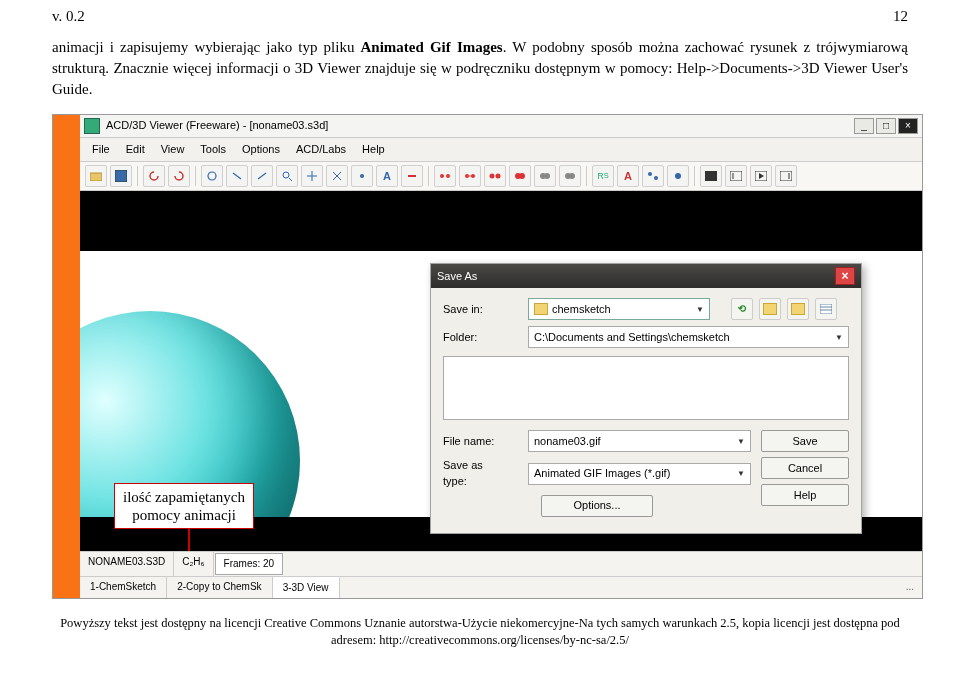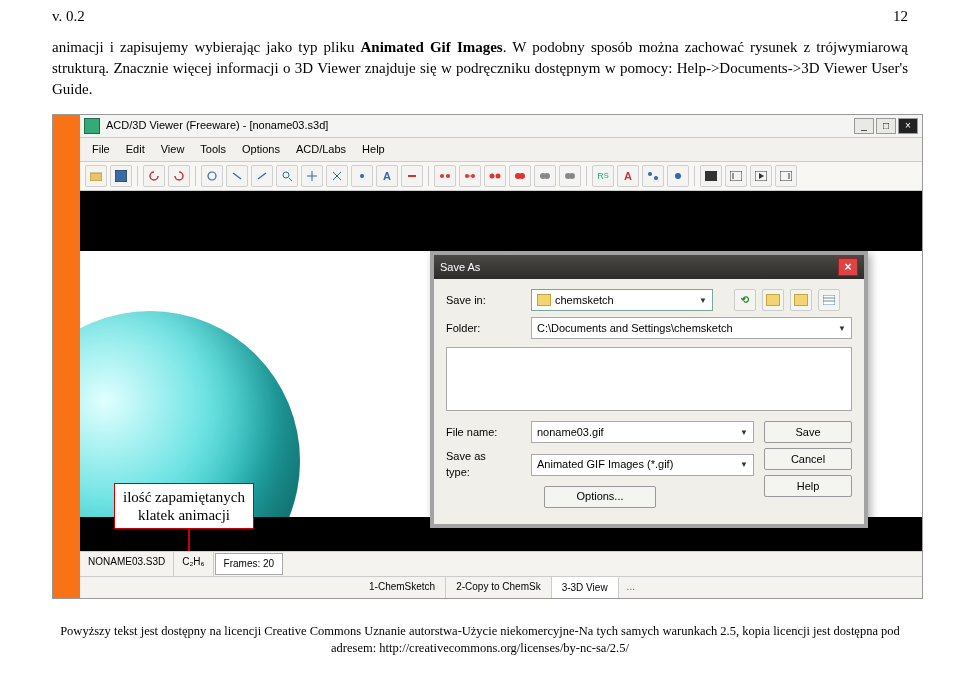--- a/index.html
+++ b/index.html
@@ -102,24 +102,24 @@
     height: 300px;
     border-radius: 50%;
     background: radial-gradient(circle at 35% 30%, #e0ffff 0%, #6fe3e3 35%, #27c2c2 60%, #0a8f8f 100%);
     box-shadow: inset -30px -40px 60px rgba(0,0,0,0.35);
   }
 
   
   .modal {
     position: absolute;
     left: 350px;
-    top: 60px;
+    top: 72px;
     width: 430px;
     background: #f0efe9;
-    border: 4px solid #a3a3a3;
+    border: 1px solid #a3a3a3;
     box-shadow: 3px 3px 8px rgba(0,0,0,0.3);
   }
   .modal-title {
     display:flex; justify-content: space-between; align-items:center;
     background: linear-gradient(#4a4946, #2d2c2a);
     color:#fff;
     padding: 3px 6px;
     font-family: Arial, sans-serif;
     font-size: 11px;
   }
@@ -202,36 +202,36 @@
   }
   .status-cell {
     padding: 3px 8px;
     border-right:1px solid #ccc;
   }
   .tabs {
     display:flex;
     background:#f4f3f0;
     font-size:10px;
     border-top:1px solid #ccc;
-    justify-content: center;
+    justify-content: space-between;
   }
   .tabs-left { display:flex; }
   .tab {
     padding: 3px 10px;
     border-right:1px solid #ccc;
     background:#f4f3f0;
   }
   .tab.active { background:#fff; border-top:1px solid #fff; }
   .ellipsis { padding: 3px 8px; color:#666; }
 
   
   .footer {
     text-align: center;
     font-size: 12.5px;
-    margin-top: 24px;
+    margin-top: 16px;
     line-height: 1.35;
   }
 </style>
 </head>
 <body>
 
 <div class="page">
   <div class="header">
     <div>v. 0.2</div>
     <div>12</div>
@@ -479,21 +479,21 @@
               <div class="btn">Save</div>
               <div class="btn">Cancel</div>
               <div class="btn">Help</div>
             </div>
           </div>
         </div>
       </div>
 
       <div class="callout-box">
         <div>ilość zapamiętanych</div>
-        <div>klatek animacji</div>
+        <div>pomocy animacji</div>
       </div>
       <div class="callout-line" style="left:108px; bottom:0; width:2px; height:22px;"></div>
     </div>
 
     <div class="statusbar">
       <div class="status-cell">NONAME03.S3D</div>
       <div class="status-cell">C₂H₆</div>
       <div class="status-cell" style="background:#fff;border:1px solid #aaa;margin:1px;">Frames: 20</div>
     </div>
 

